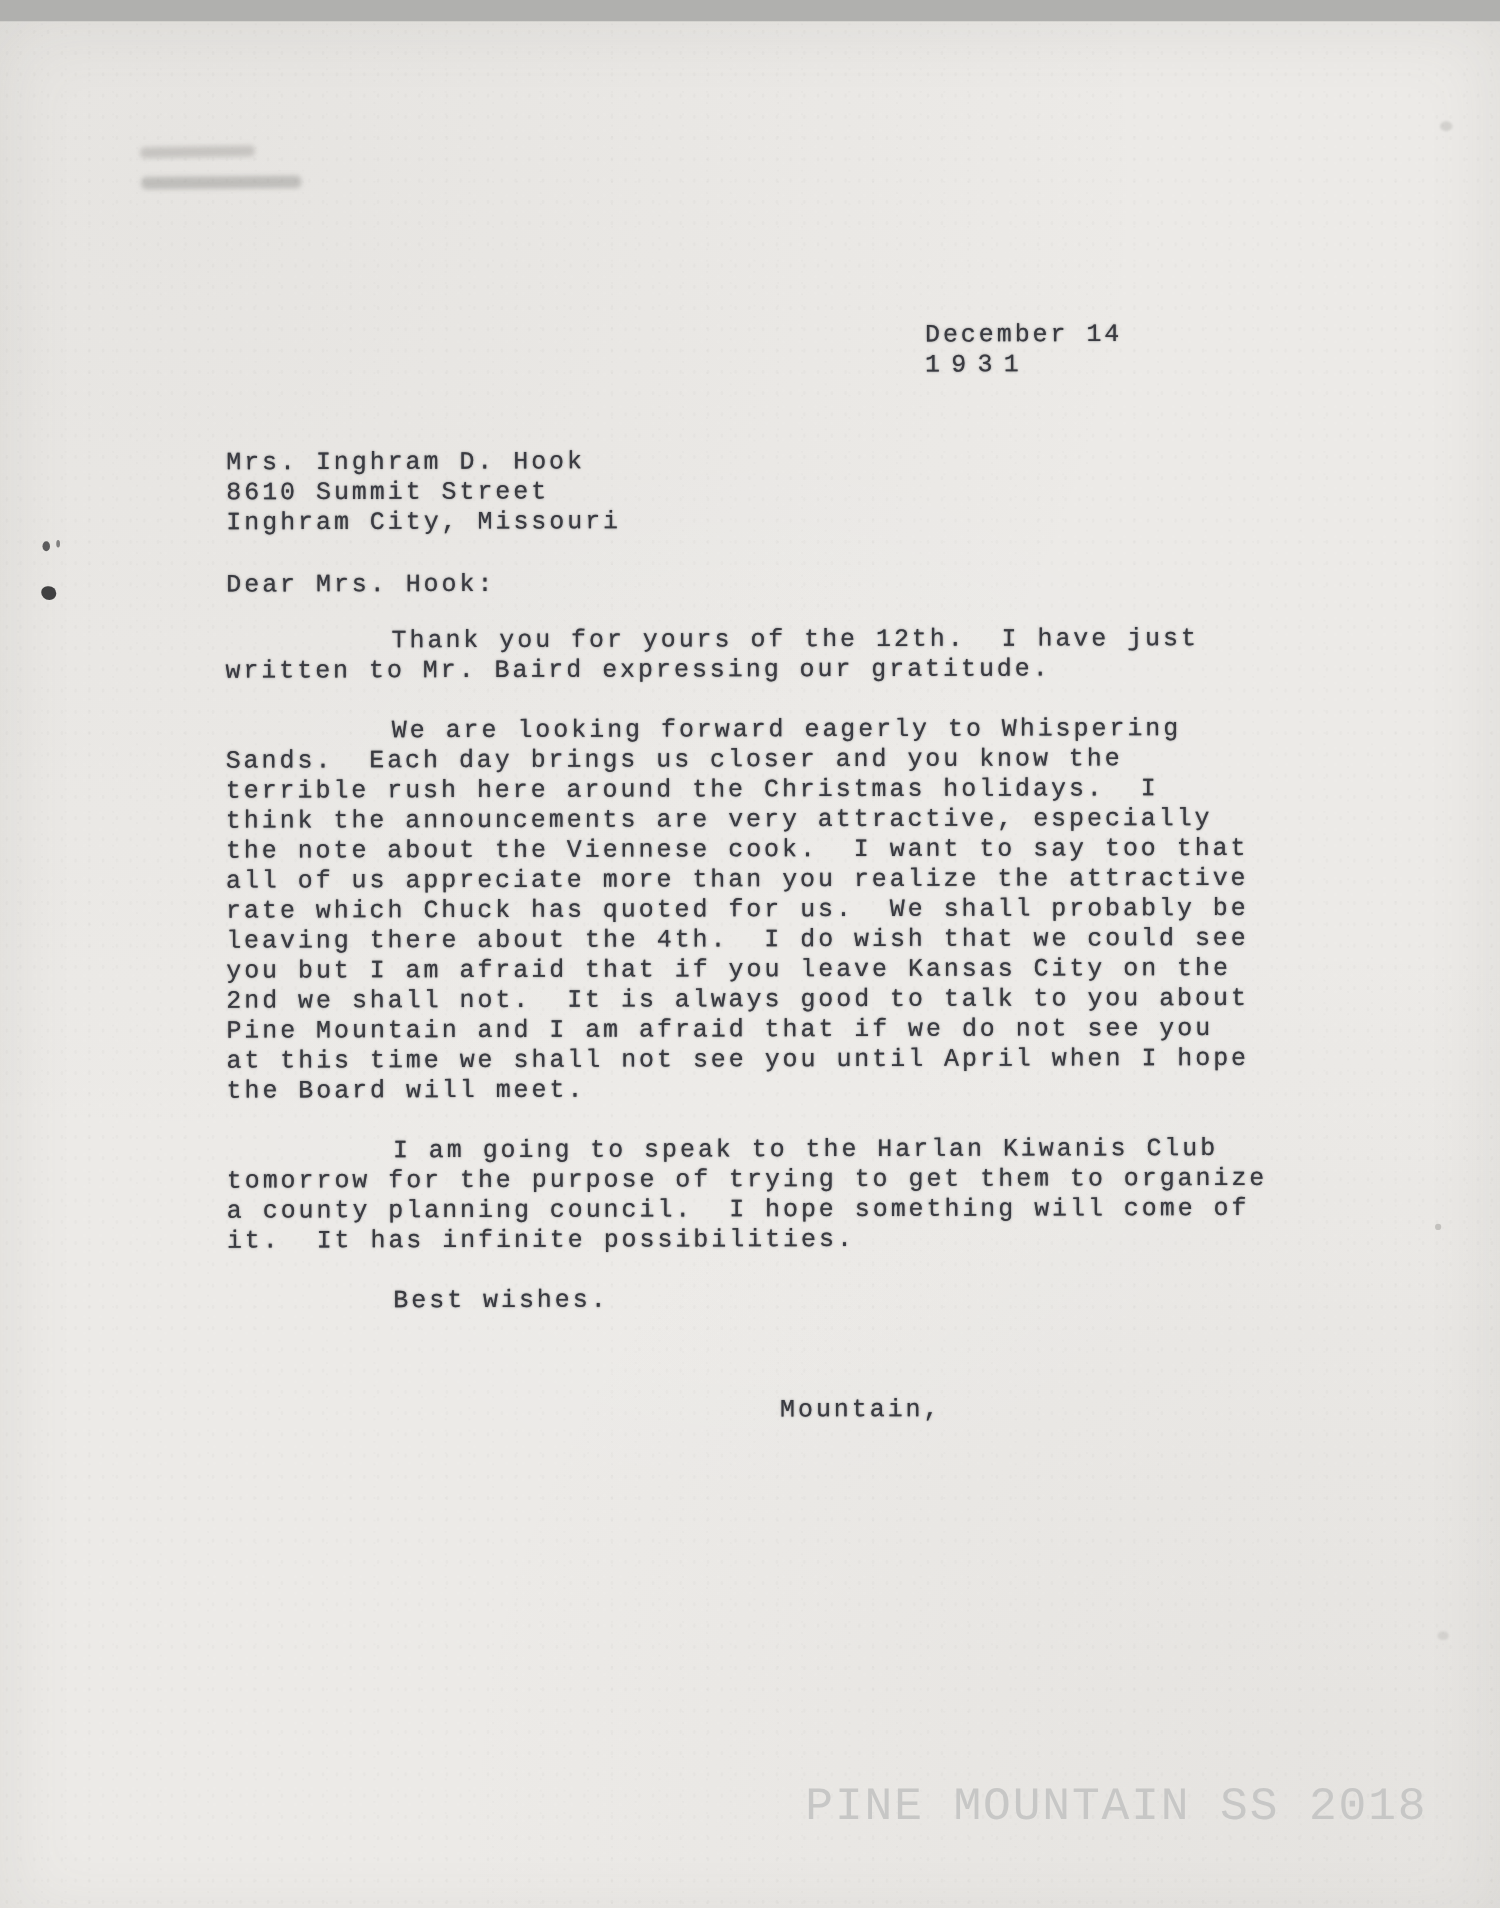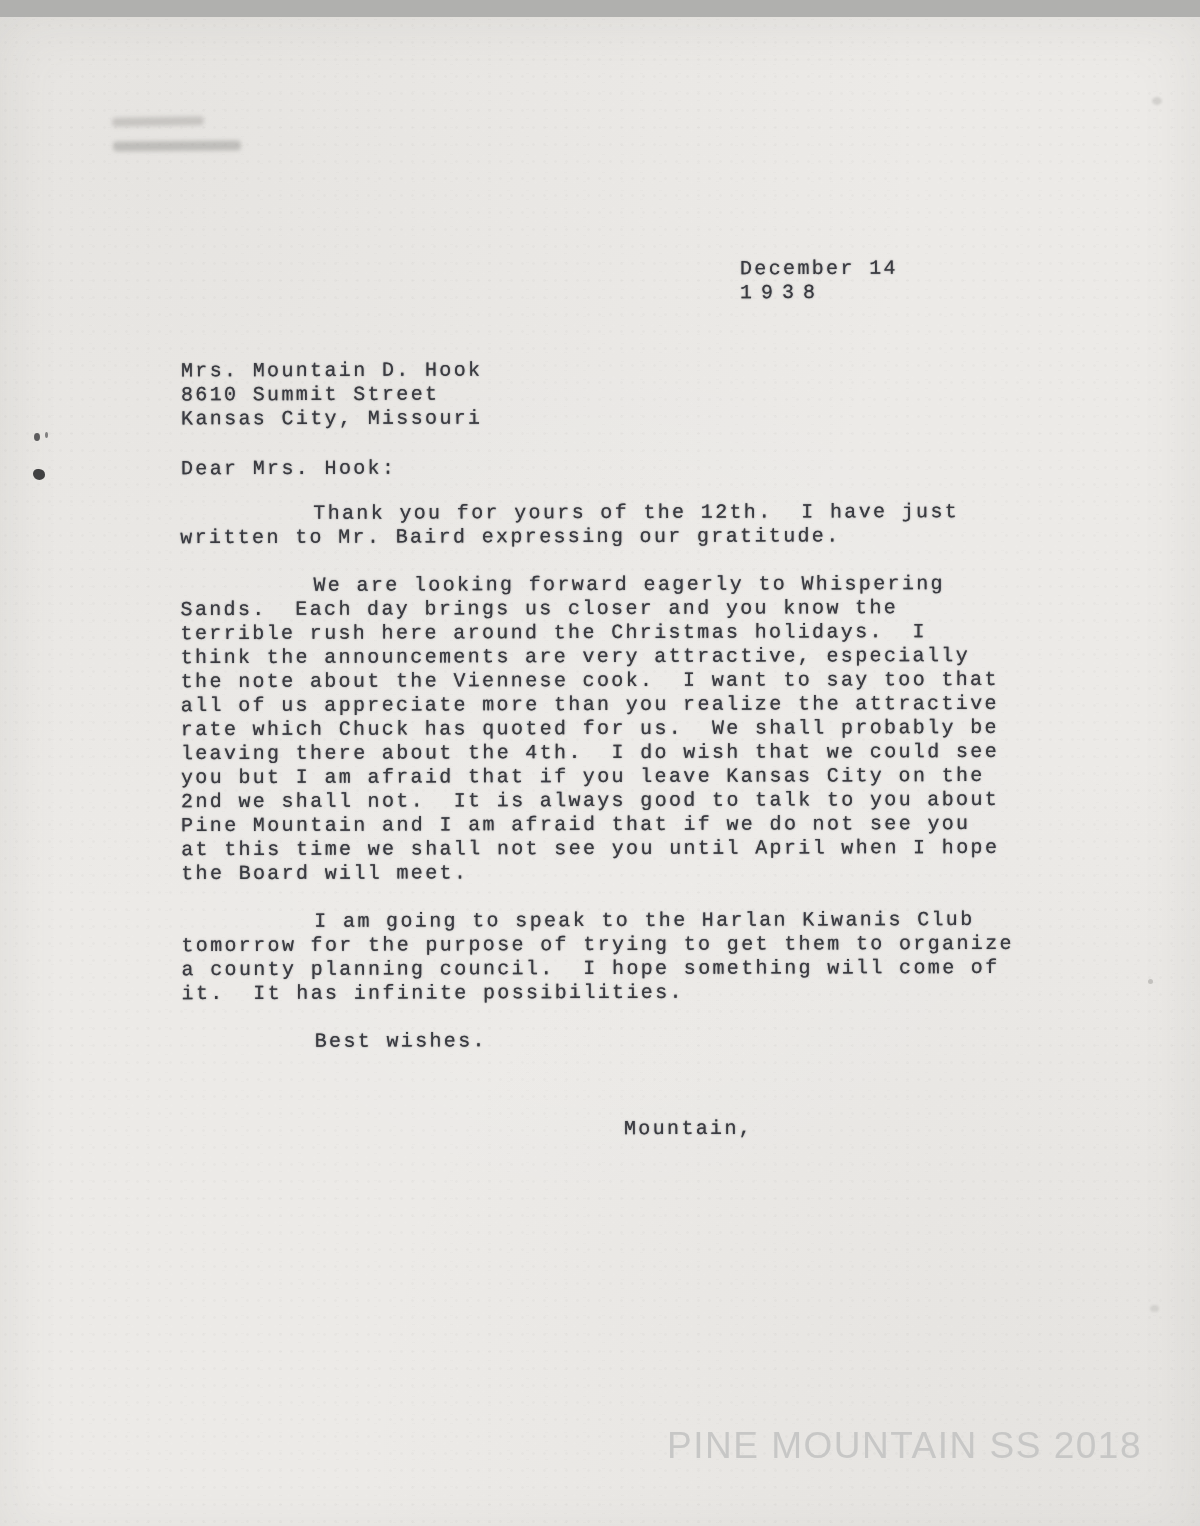--- a/index.html
+++ b/index.html
@@ -41,21 +41,21 @@
   .address-block{ position: absolute; left: 181px; top: 342px; }
   .salutation   { position: absolute; left: 181px; top: 440px; }
   .body-block   { position: absolute; left: 181px; top: 484px; width: 860px; }
   .paragraph    { margin: 0 0 24px 0; }
   .best-wishes  { margin-top: 0; }
   .closing      { position: absolute; left: 624px; top: 1100px; }
   .watermark {
     position: absolute;
     right: 58px;
     top: 1408px;
-    font-family: Liberation Sans, sans-serif;
+    font-family: Liberation Mono, monospace;
     font-size: 37px;
     font-weight: 400;
     letter-spacing: 1.5px;
     color: #c7c7c6;
     white-space: pre;
   }
   .smudge {
     position: absolute;
     background: rgba(125,124,120,0.30);
     filter: blur(2.2px);
@@ -84,27 +84,27 @@
   <span class="smudge smudge-2"></span>
   <span class="speck speck-a"></span>
   <span class="speck speck-a2"></span>
   <span class="speck speck-b"></span>
   <span class="speck speck-c"></span>
   <span class="speck speck-d"></span>
   <span class="speck speck-e"></span>
 
   <div class="typed date-block">
     <div class="line">December 14</div>
-    <div class="line date-year">1938</div>
+    <div class="line date-year">1931</div>
   </div>
 
   <div class="typed address-block">
-    <div class="line">Mrs. Mountain D. Hook</div>
+    <div class="line">Mrs. Inghram D. Hook</div>
     <div class="line">8610 Summit Street</div>
-    <div class="line">Kansas City, Missouri</div>
+    <div class="line">Inghram City, Missouri</div>
   </div>
 
   <div class="typed salutation">
     <div class="line">Dear Mrs. Hook:</div>
   </div>
 
   <div class="typed body-block">
 
     <div class="paragraph">
       <div class="line indent">Thank you for yours of the 12th.  I have just</div>

